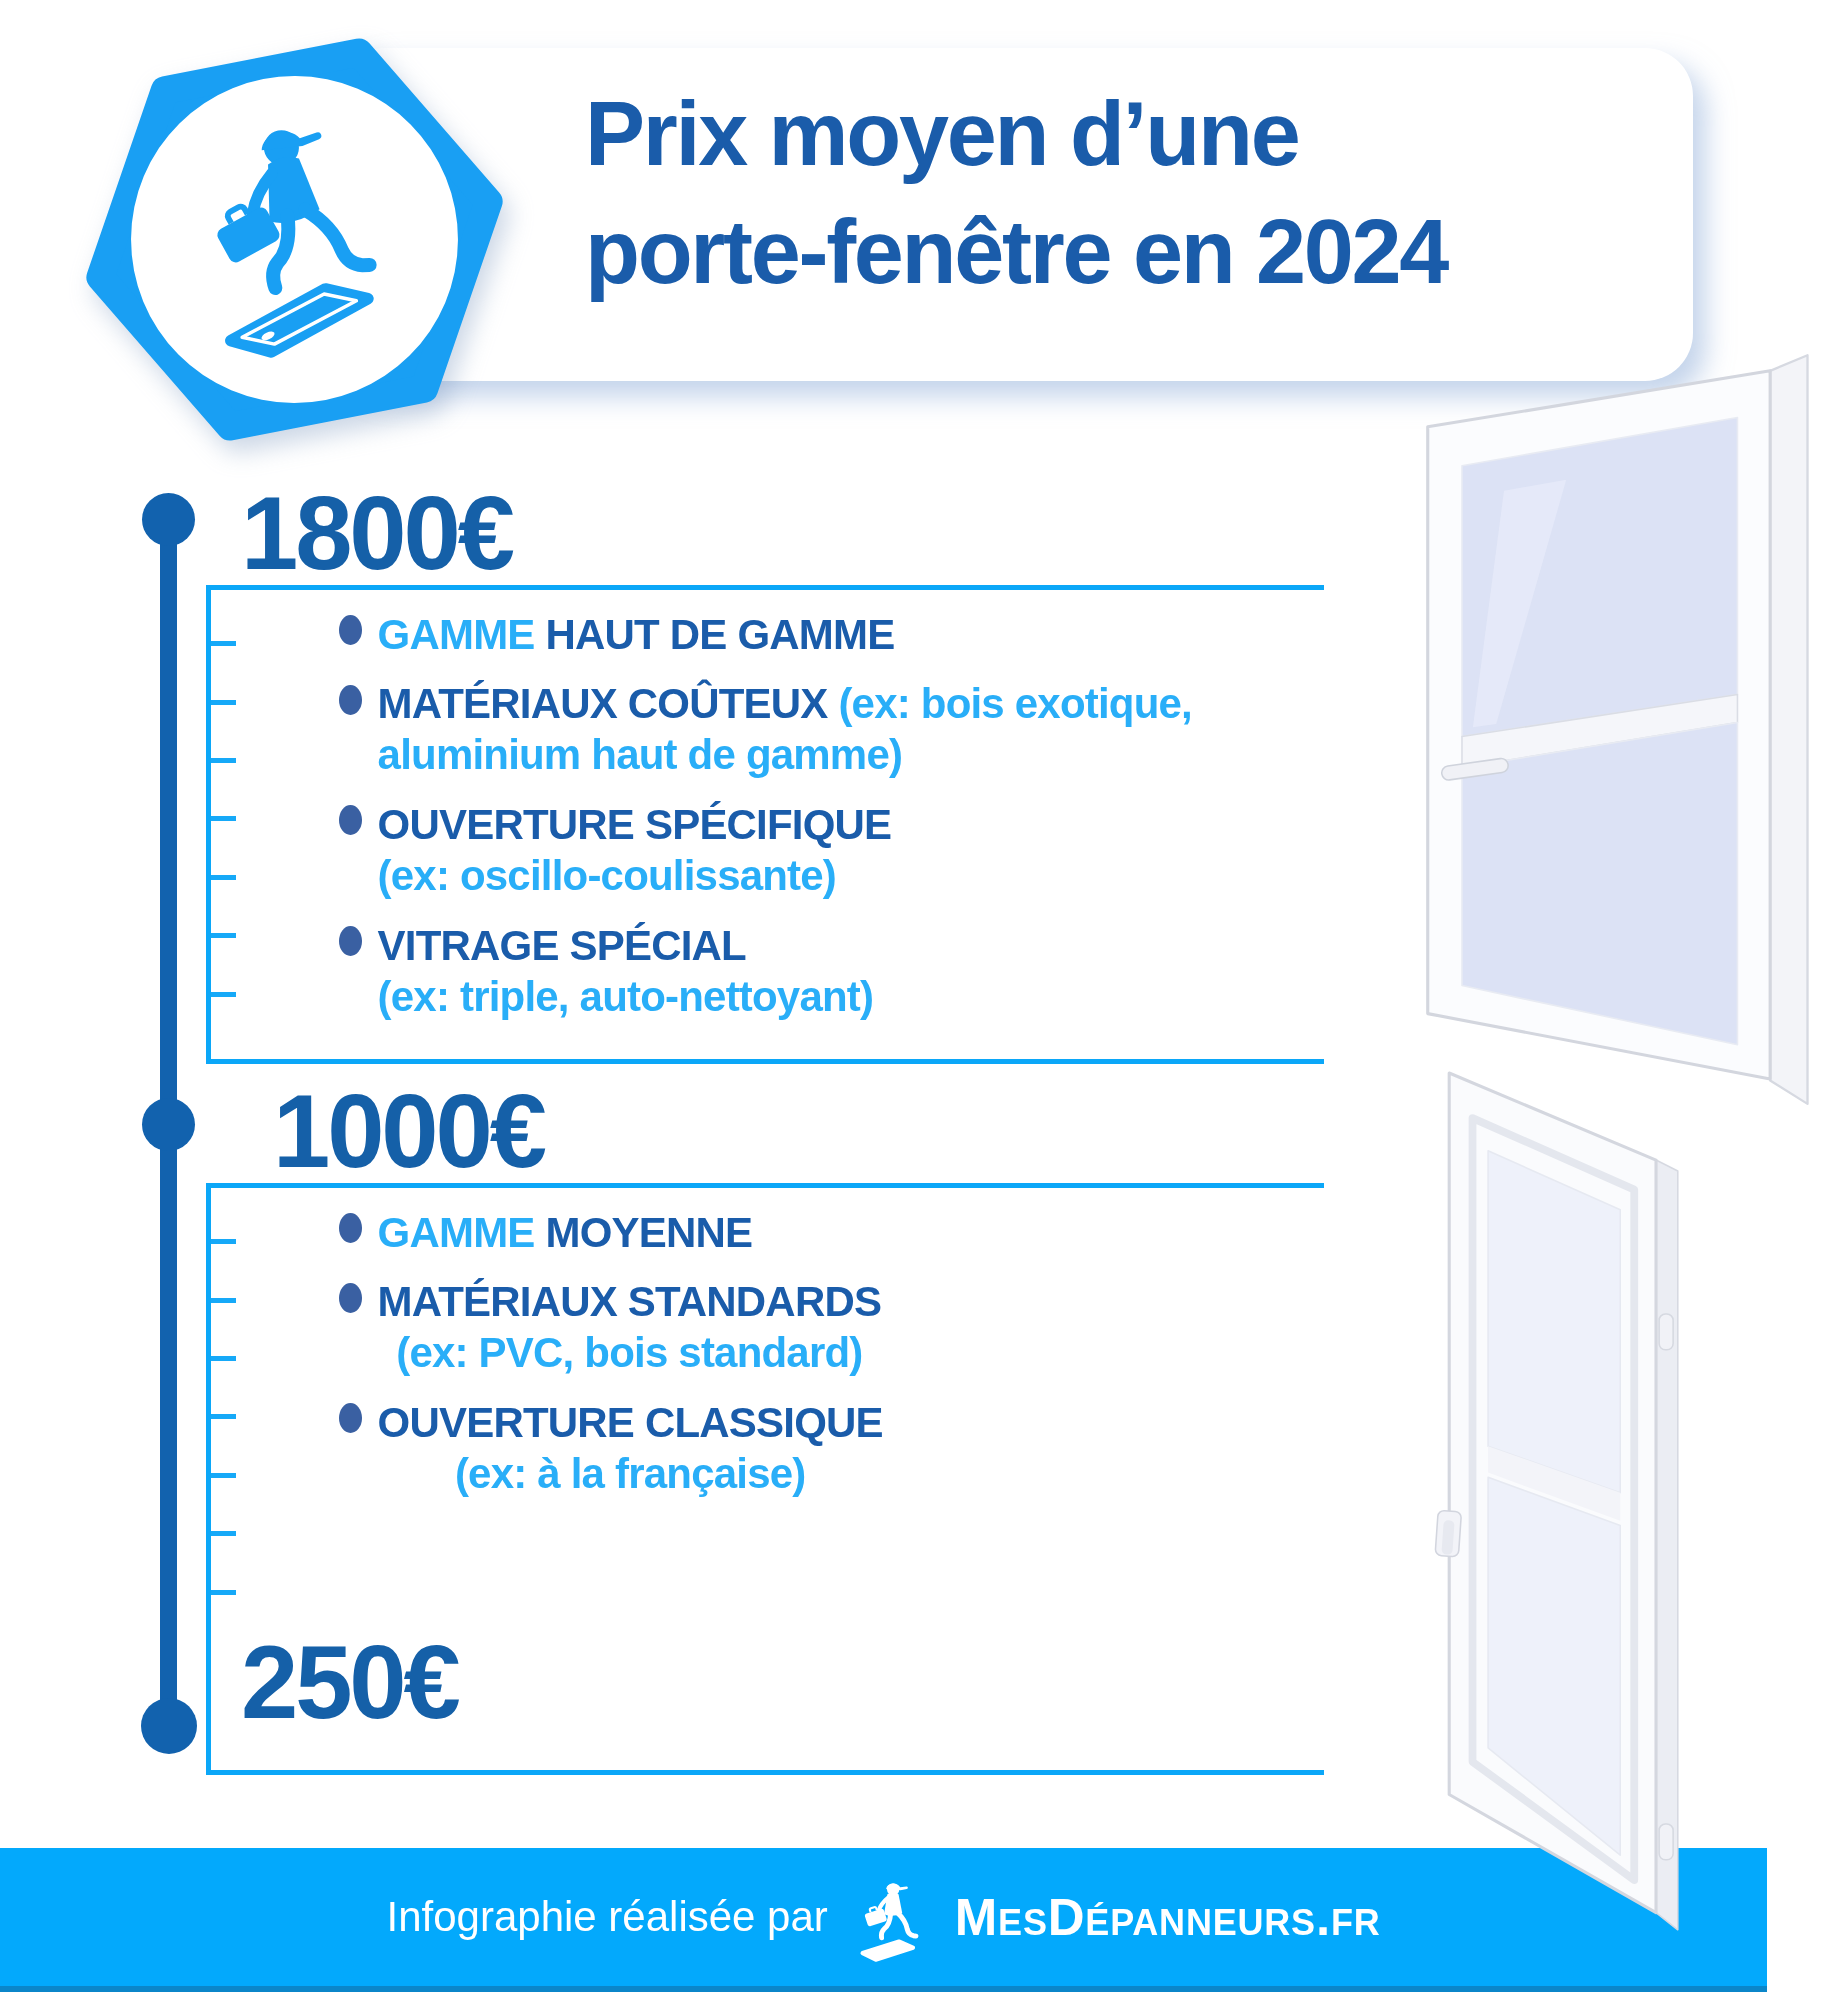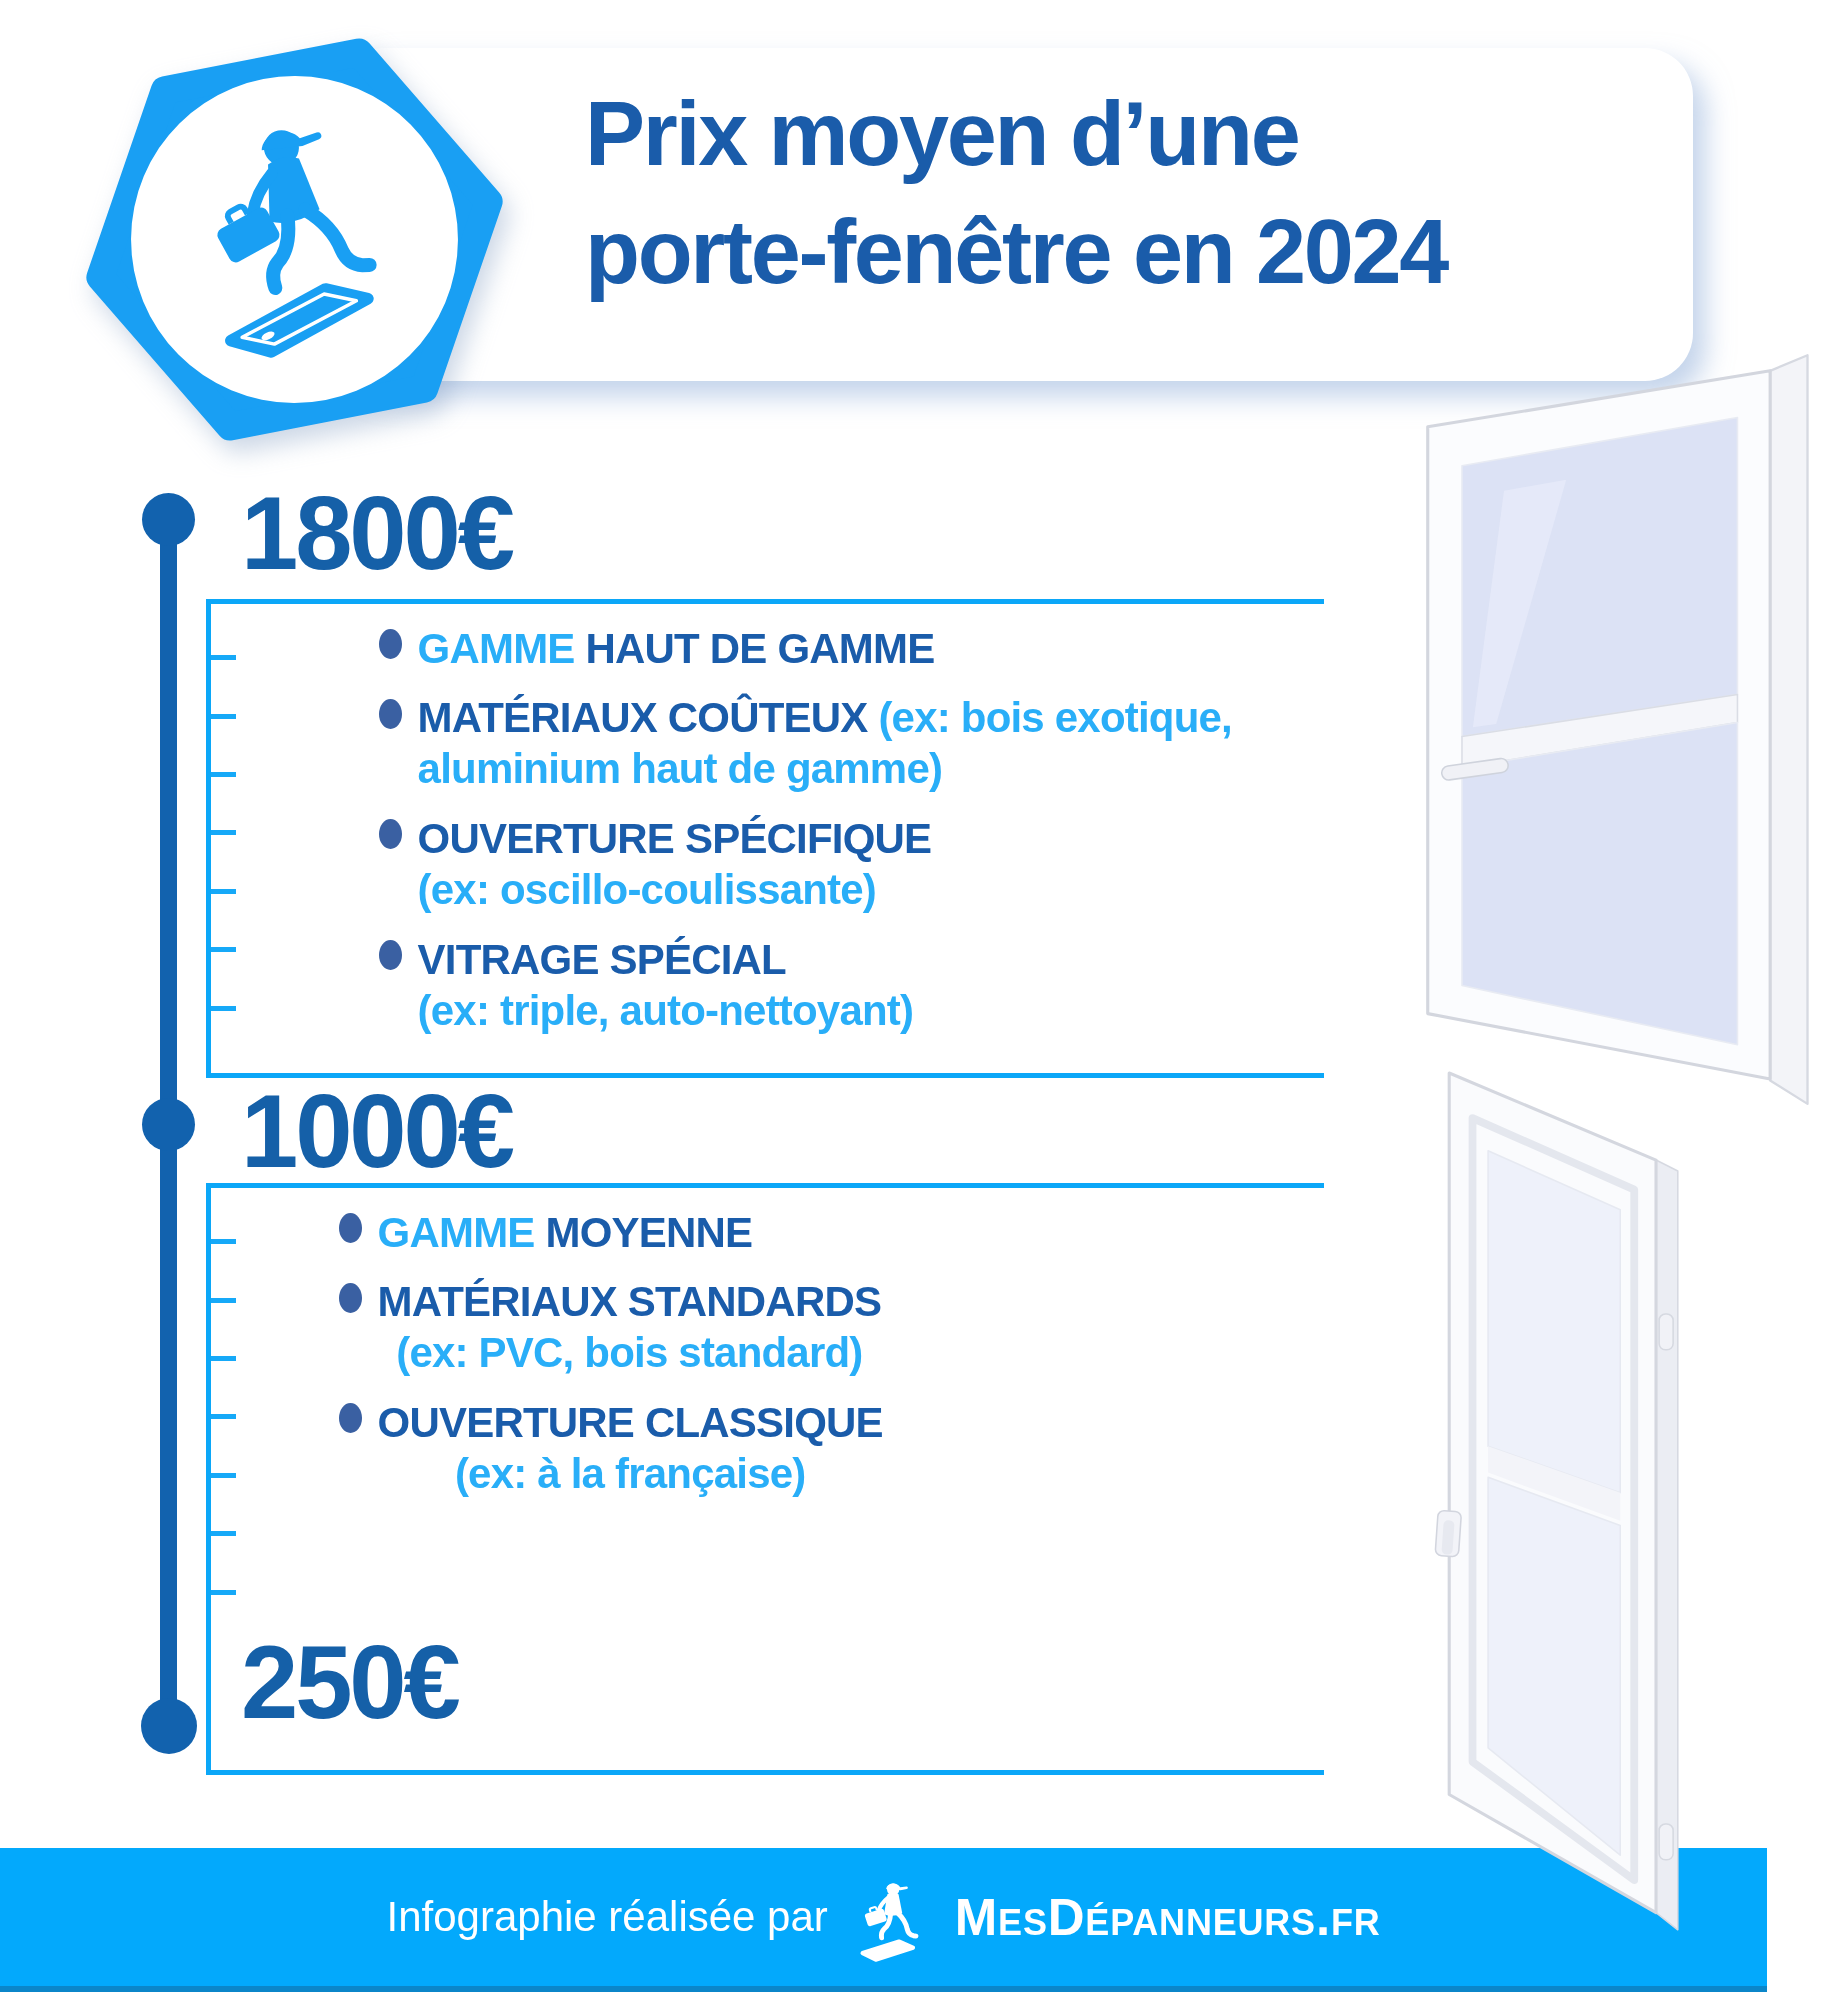--- a/index.html
+++ b/index.html
@@ -17,27 +17,27 @@
   
   .timeline-line{position:absolute;left:160px;top:520px;width:17px;height:1206px;
     background:#1262ae;border-radius:8.6px;z-index:2;}
   .timeline-node{position:absolute;width:53px;height:53px;border-radius:50%;background:#1262ae;z-index:2;}
   .node-top{left:142px;top:493px;}
   .node-mid{left:142px;top:1098px;}
   .node-bottom{left:141px;top:1698px;width:56px;height:56px;}
   .price-label{position:absolute;left:241px;color:#1560a8;font-weight:bold;
     font-size:103px;letter-spacing:-3.1px;z-index:2;}
   .price-top{top:475px;}
-  .price-mid{top:1073px;}
+  .price-mid{top:1073px;margin-left:32px;}
   .price-bottom{top:1624px;}
 
   
   .feature-box{position:absolute;left:206px;width:1118px;box-sizing:border-box;
     border-left:5.4px solid #0ba7f8;border-top:5.4px solid #0ba7f8;border-bottom:5.4px solid #0ba7f8;z-index:2;}
-  .box-high{top:599px;height:479px;padding-left:40px;}
+  .box-high{top:585px;height:479px;}
   .box-mid{top:1183px;height:592px;text-align:center;}
   .tick{position:absolute;left:0;width:25px;height:5.4px;background:#16a9f8;}
   .feature-box ul{list-style:none;margin:0;padding:18.7px 18.7px 0 128px;}
   .feature-box li{display:flex;margin-bottom:18.7px;}
   .dot{width:23px;height:30px;border-radius:50%;background:#3a60a2;margin:6.2px 15.6px 0 0;flex:none;}
   .lines{font-weight:bold;font-size:42px;line-height:51px;letter-spacing:-0.8px;}
   .line{display:block;}
   .dark{color:#1a5caa;}
   .light{color:#29aef8;}
 

